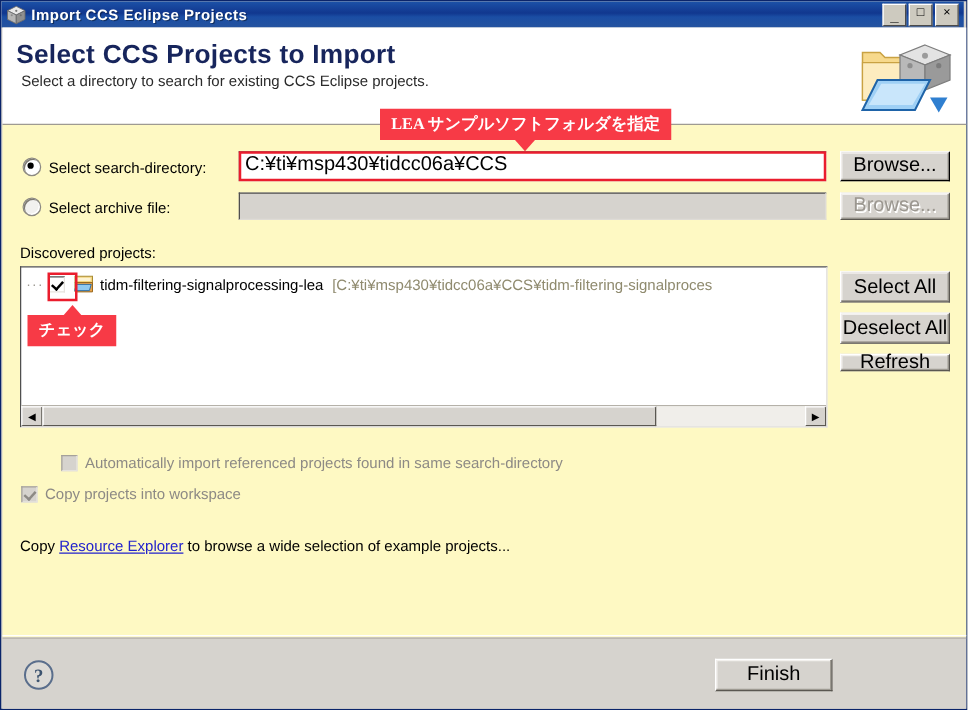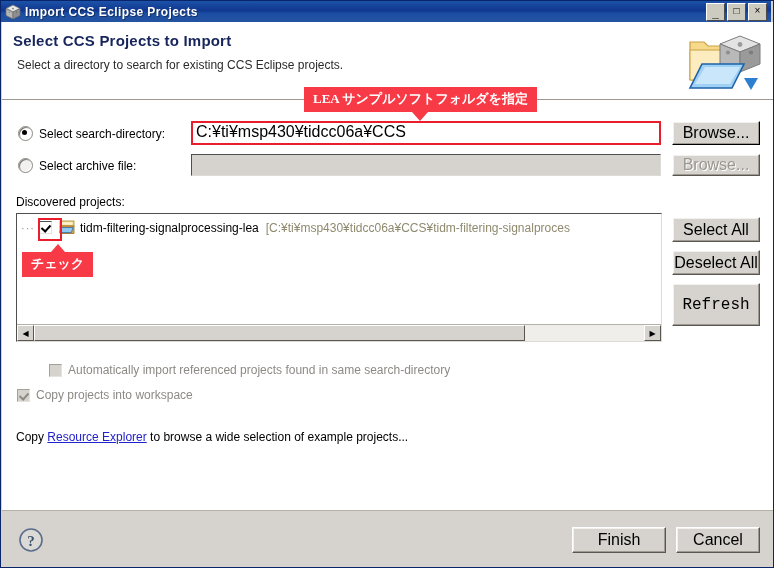--- a/index.html
+++ b/index.html
@@ -79,21 +79,21 @@
     left: 1px; top: 21px;
     width: 772px;
     height: 78px;
     background: #ffffff;
     border-bottom: 1px solid #9e9a92;
     box-sizing: border-box;
   }
   #banner .htitle {
     position: absolute;
     left: 11px; top: 10px;
-    font-size: 15px;
+    font-size: 21px;
     font-weight: bold;
     color: #17255c;
     letter-spacing: 0.2px;
     text-align: right;
   }
   #banner .hsub {
     position: absolute;
     left: 15px; top: 36px;
     font-size: 12px;
     color: #2b2b2b;
@@ -103,21 +103,21 @@
     right: 8px; top: 6px;
     width: 84px; height: 66px;
   }
 
   
   #panel {
     position: absolute;
     left: 1px; top: 99px;
     width: 772px;
     height: 410px;
-    background: #ffffff;
+    background: #fef9c3;
   }
 
   .radio-row {
     position: absolute;
     display: flex;
     align-items: center;
   }
   .radio {
     width: 13px; height: 13px;
     border-radius: 50%;
@@ -451,21 +451,21 @@
           <span class="sbthumb"></span>
         </span>
         <span class="sbbtn">▶</span>
       </div>
     </div>
 
     <div class="redbox" style="left:36px; top:118px; width:24px; height:23px;"></div>
 
     <div class="btn" style="left:670px; top:117px; width:88px; height:25px;">Select All</div>
     <div class="btn" style="left:670px; top:150px; width:88px; height:25px;">Deselect All</div>
-    <div class="btn" style="left:670px; top:183px; width:88px; height:43px;font-family:Liberation Mono, monospace;">Refresh</div>
+    <div class="btn" style="left:670px; top:183px; width:88px; height:14px;">Refresh</div>
 
     <div class="chk-row" style="left:15px; top:263px;padding-left:32px;">
       <span class="chk dim"></span>
       <span class="clabel">Automatically import referenced projects found in same search-directory</span>
     </div>
     <div class="chk-row" style="left:15px; top:288px;">
       <span class="chk dim on"></span>
       <span class="clabel">Copy projects into workspace</span>
     </div>
 
@@ -486,16 +486,15 @@
 
   <div id="sep"></div>
   <div id="footer">
     <span id="helpicon">
       <svg width="26" height="26" viewBox="0 0 26 26">
         <circle cx="13" cy="13" r="11" fill="#dcdad6" stroke="#5a6e8c" stroke-width="1.6"></circle>
         <text x="13" y="18.5" text-anchor="middle" font-family="Liberation Serif, serif" font-size="15" font-weight="bold" fill="#3c536f">?</text>
       </svg>
     </span>
     <div class="btn" style="left:570px; top:16px; width:94px; height:26px;">Finish</div>
-    <div class="btn" style="left:674px; top:16px; width:84px; height:26px;">Cancel</div>
   </div>
 
 </div>
 
 </body></html>

